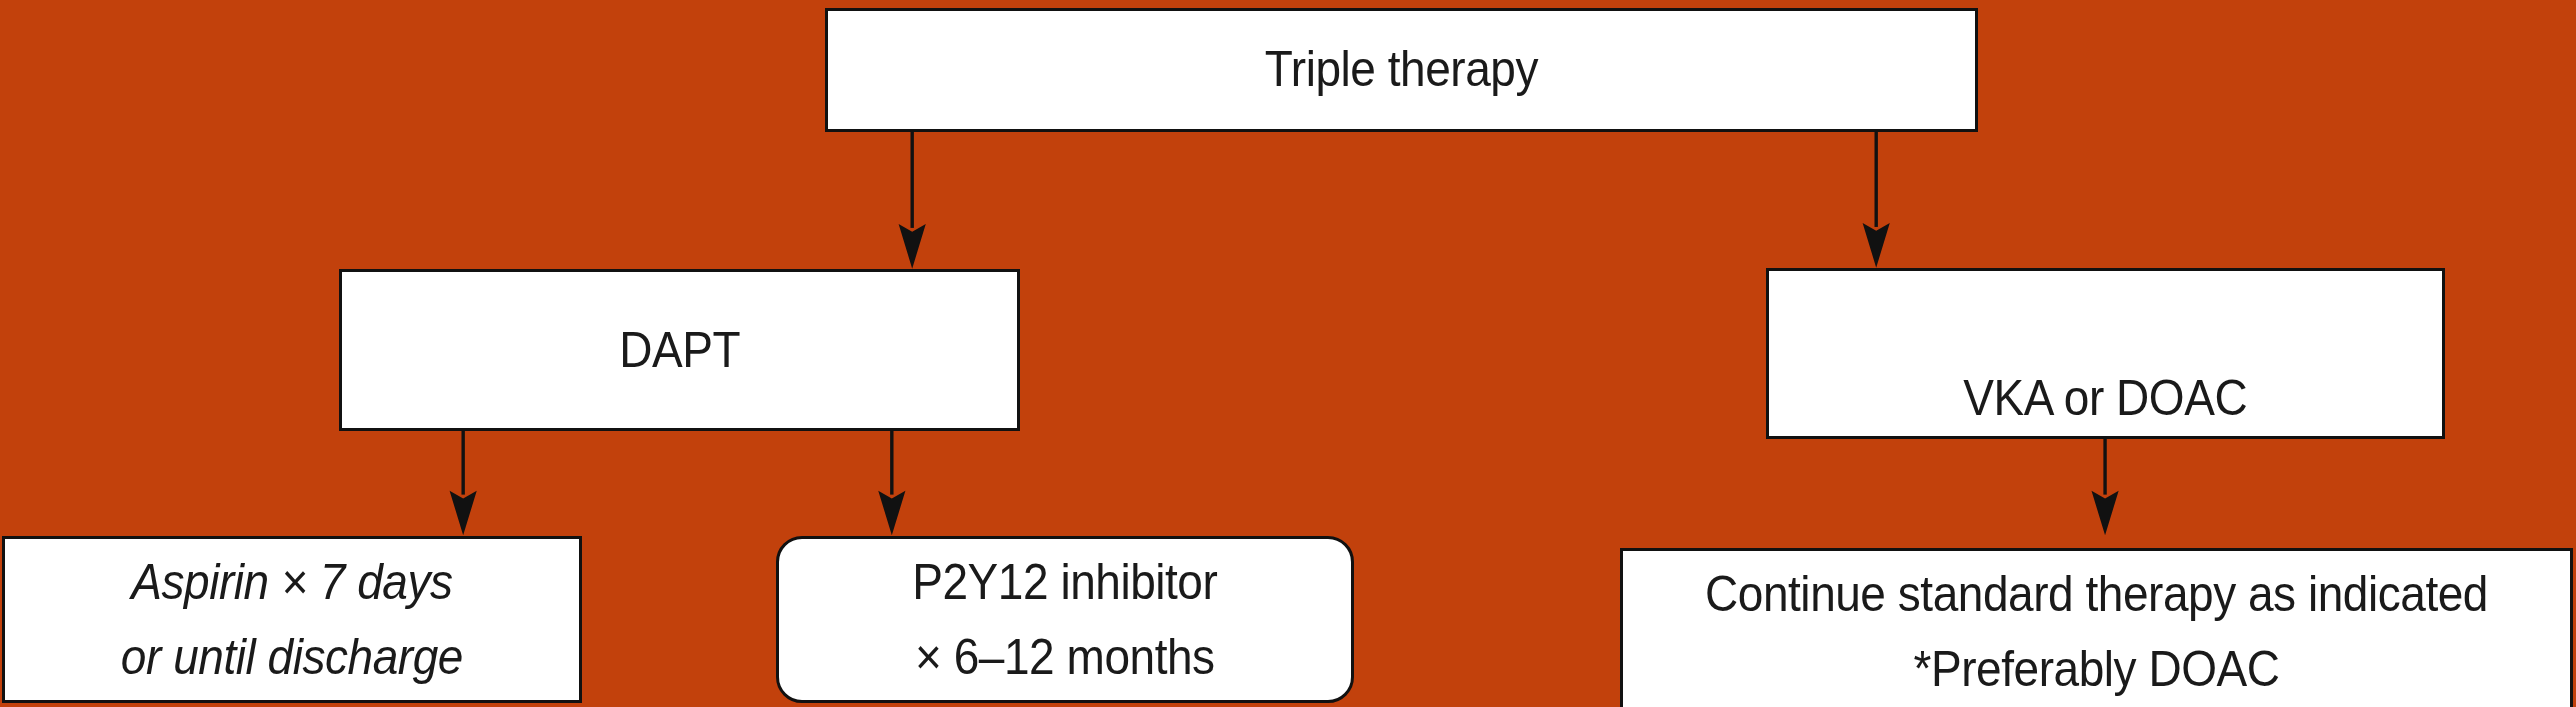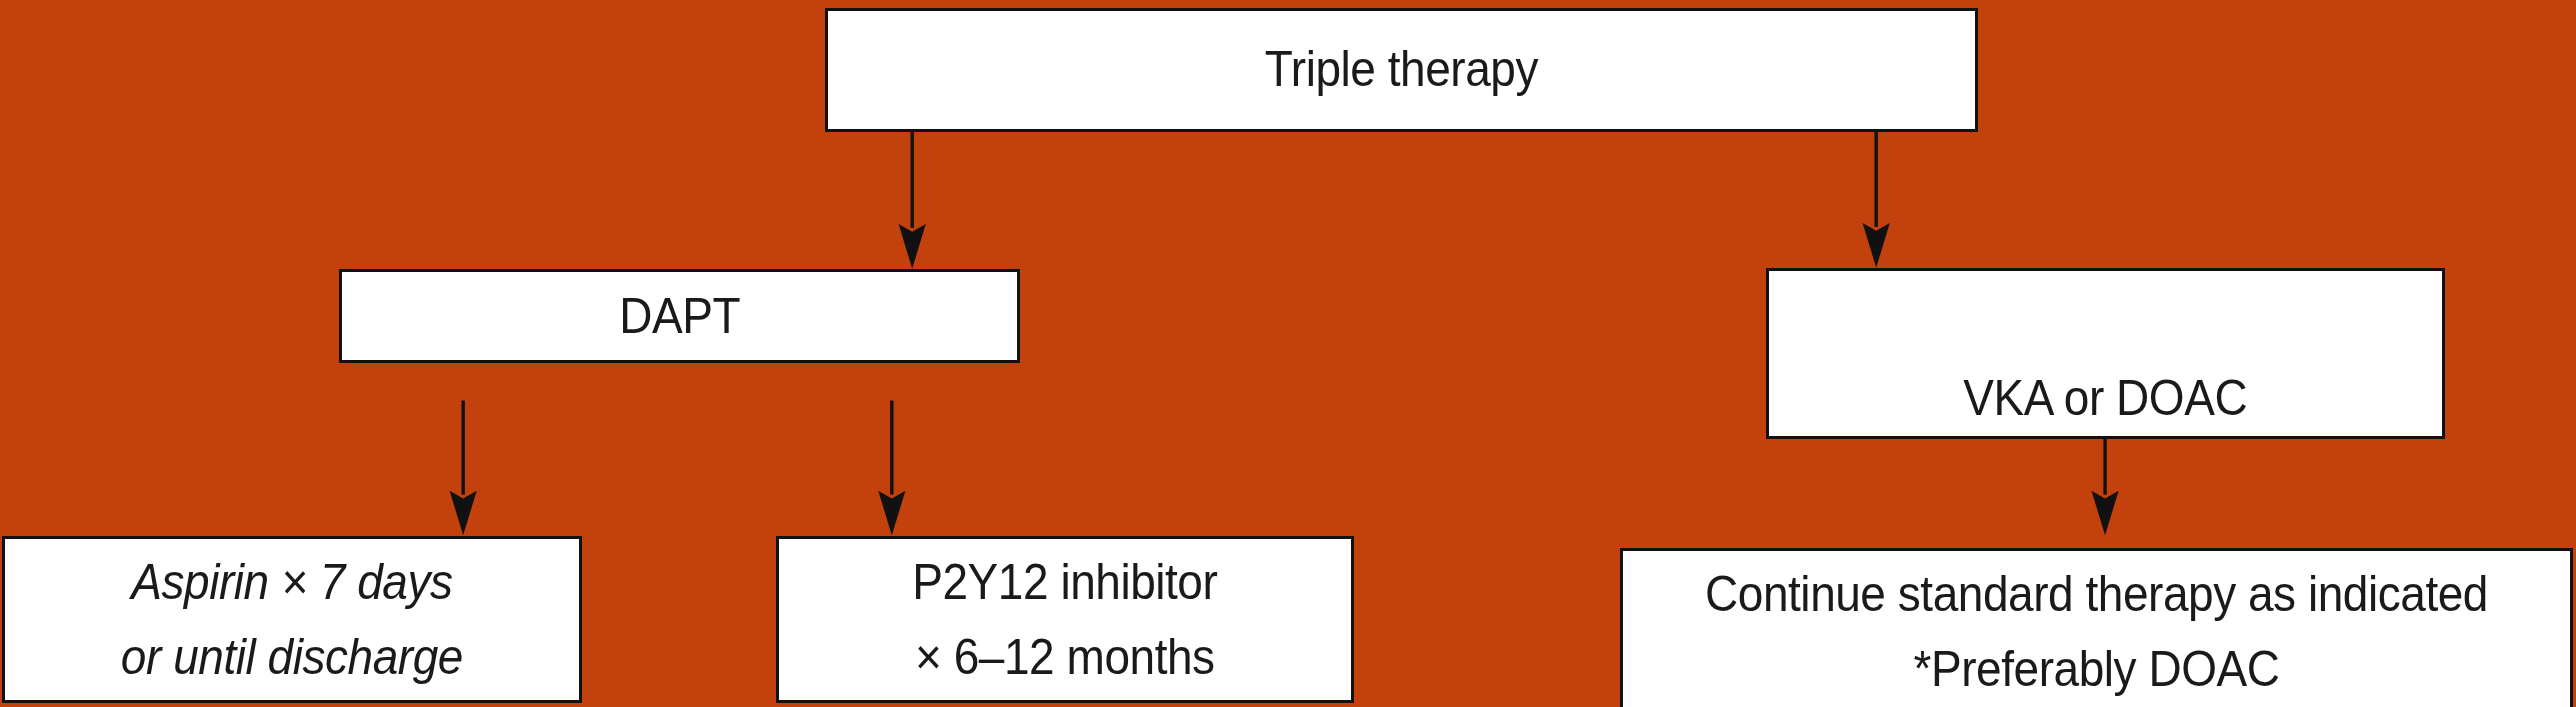--- a/index.html
+++ b/index.html
@@ -31,24 +31,24 @@
     line-height: 1.5;
     letter-spacing: -0.5px;
     transform: scaleX(0.92);
     transform-origin: center center;
     white-space: nowrap;
   }
   .node .label span { display: block; }
 
   
   .node-triple    { left: 825px;  top: 7.8px;   width: 1153px; height: 124px; }
-  .node-dapt      { left: 339px;  top: 269px; width: 681px;  height: 94px; }
+  .node-dapt      { left: 339px;  top: 269px; width: 681px;  height: 162px; }
   .node-vka       { left: 1766px; top: 268px; width: 679px;  height: 171px; align-items: flex-end; }
   .node-aspirin   { left: 1.9px;    top: 536px; width: 580px;  height: 167px; font-style: italic; }
-  .node-p2y12     { left: 776px;  top: 536px; width: 578px;  height: 167px; }
+  .node-p2y12     { left: 776px;  top: 536px; width: 578px;  height: 167px; border-radius: 26px; }
   .node-continue  { left: 1620px; top: 548px; width: 953px;  height: 167px; }
 
   .edges-layer {
     position: absolute;
     left: 0; top: 0;
     width: 2576px;
     height: 707px;
     pointer-events: none;
   }
   .edges-layer line { stroke: #111111; stroke-width: 3.5px; }

